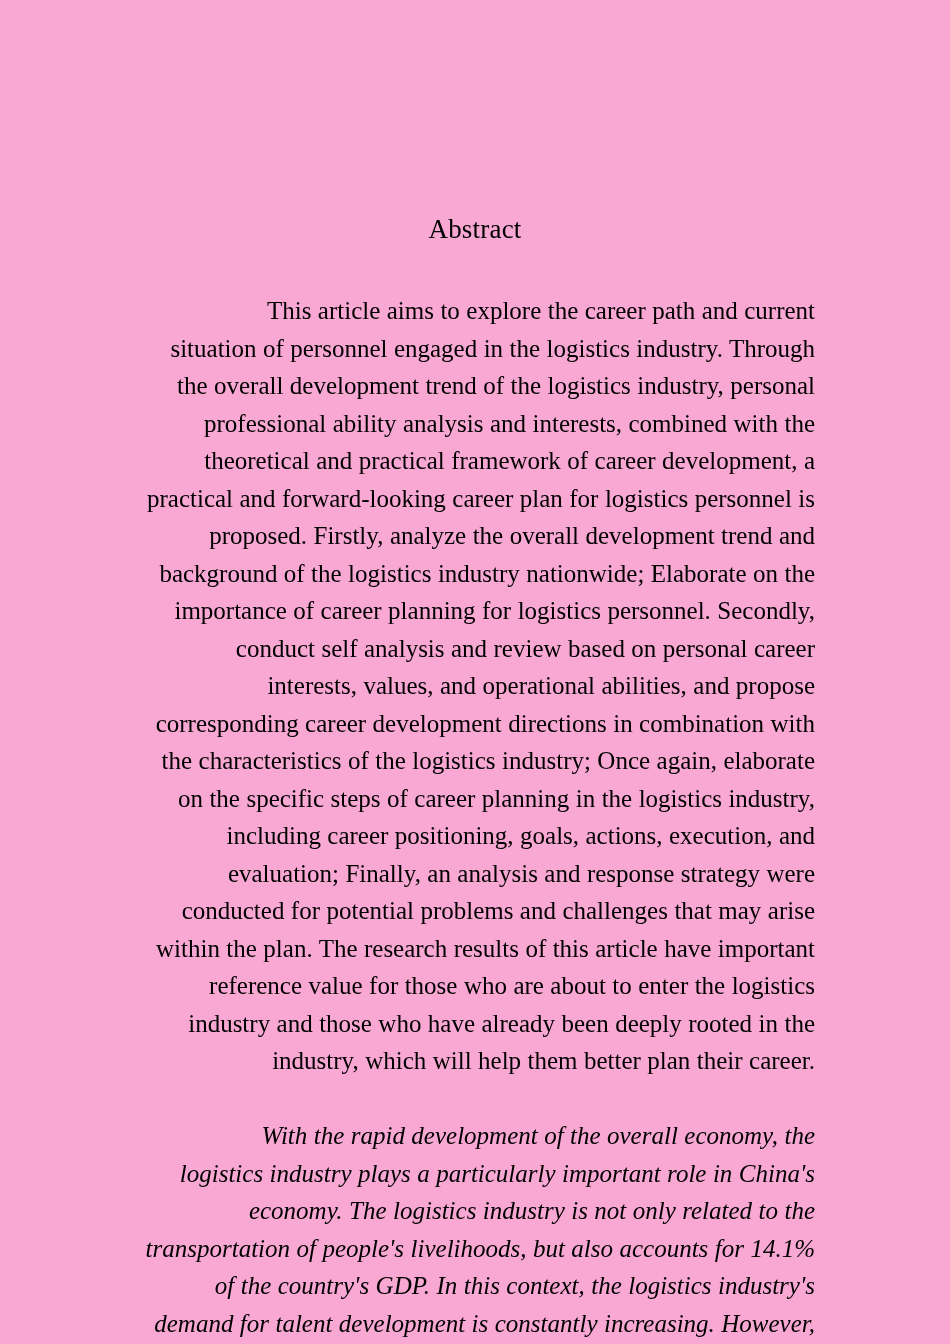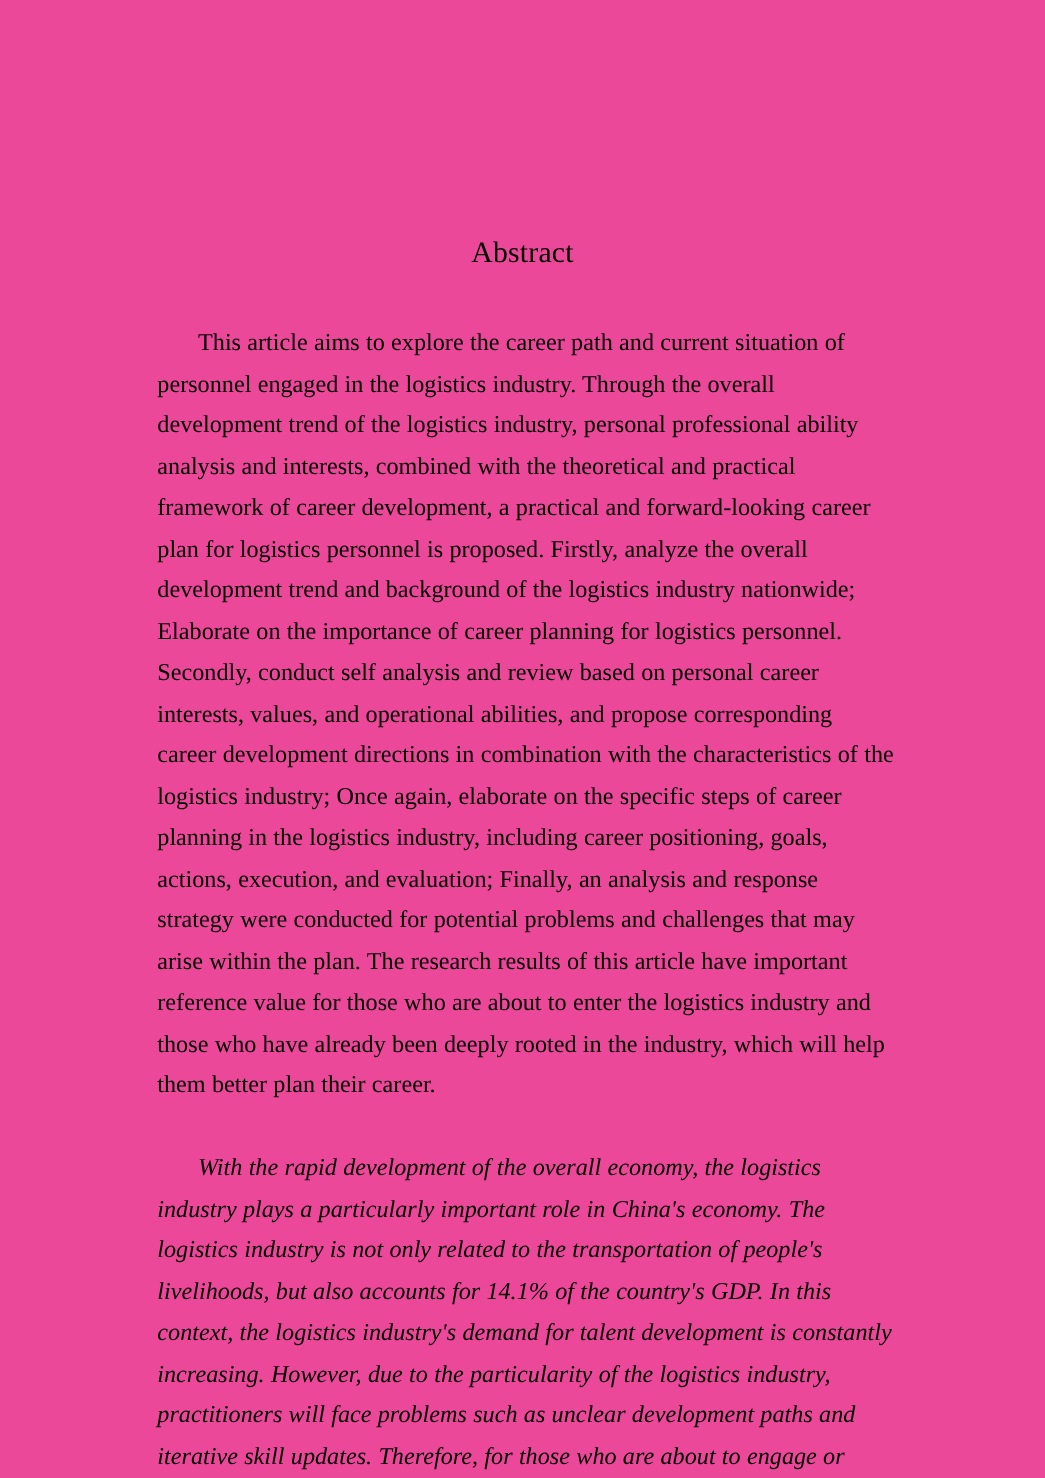--- a/index.html
+++ b/index.html
@@ -12,21 +12,21 @@
     background: #ffffff;
     font-family: "Liberation Serif", "DejaVu Serif", serif;
     color: #000000;
     overflow: hidden;
   }
 
   .page {
     position: relative;
     width: 950px;
     height: 1344px;
-    background: #ec4899;
+    background: #f9a8d4;
     box-sizing: border-box;
   }
 
   .page-title {
     position: absolute;
     top: 196px;
     left: 0;
     width: 950px;
     text-align: center;
     font-size: 27px;
@@ -37,23 +37,23 @@
 
   .body-block {
     position: absolute;
     top: 292px;
     left: 143px;
     width: 672px;
   }
 
   .para {
     margin: 0;
-    font-size: 22px;
+    font-size: 25px;
     line-height: 37.5px;
-    text-align: left;
+    text-align: right;
     text-indent: 37px;
     word-spacing: 0.2px;
     hyphens: none;
   }
 
   .para + .para {
     margin-top: 37.5px;
     font-style: italic;
   }
 </style>

